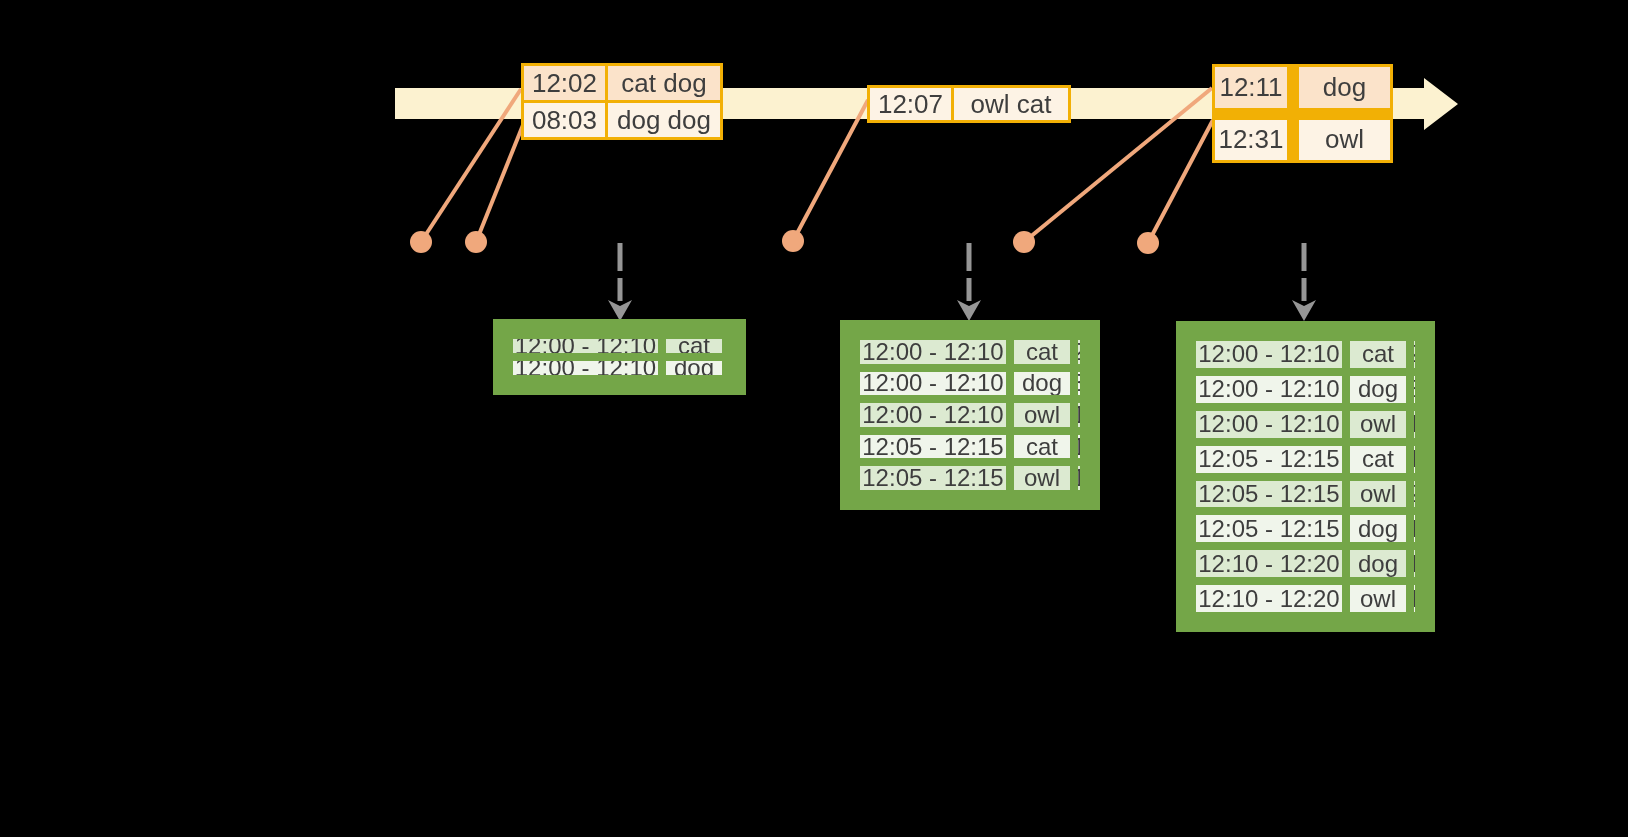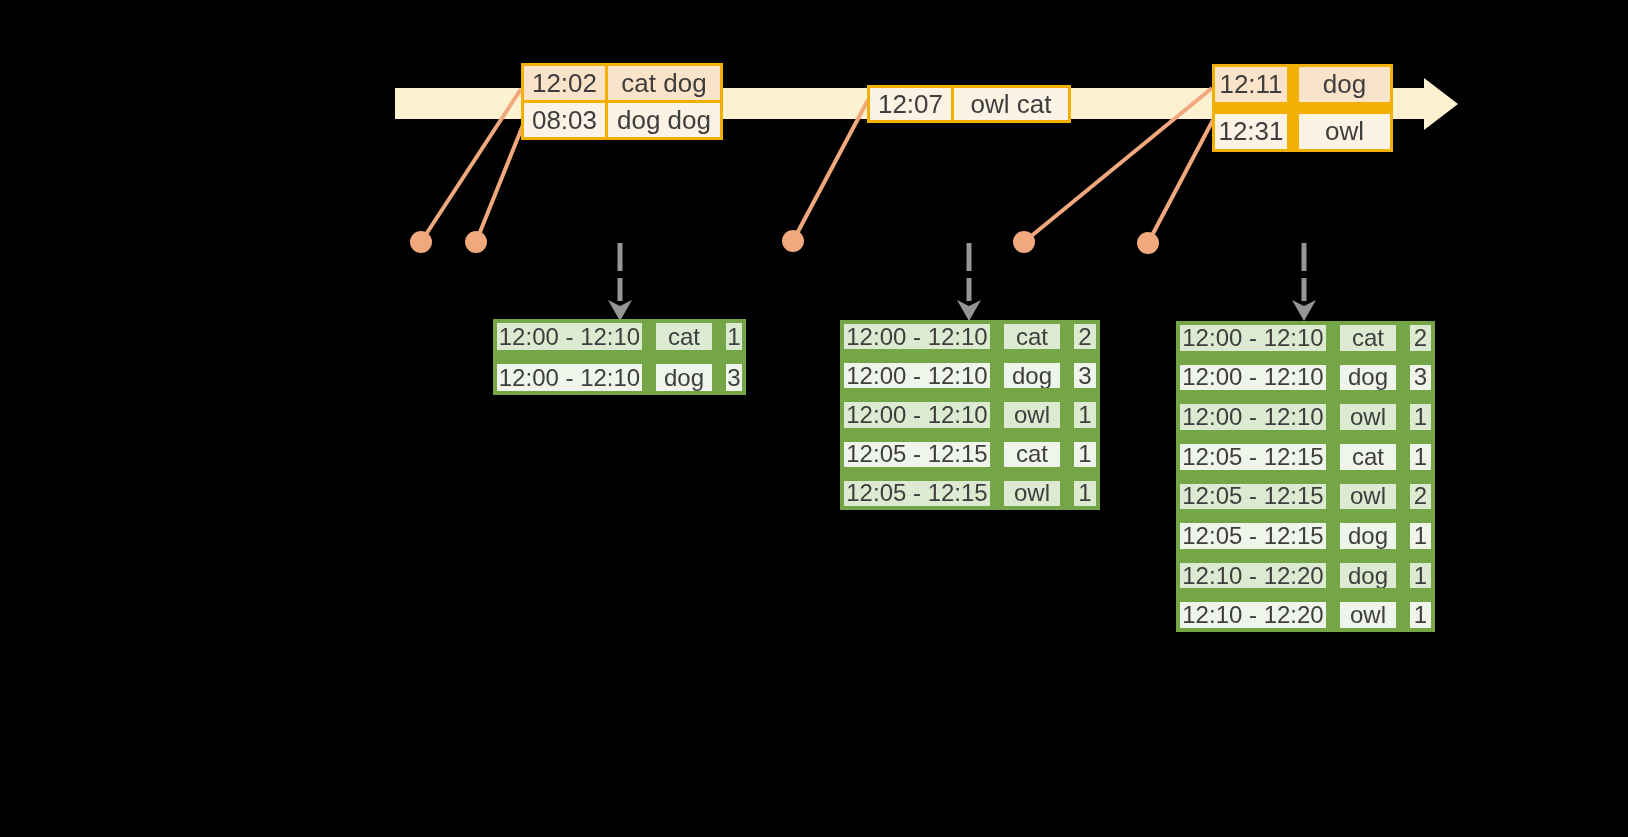--- a/index.html
+++ b/index.html
@@ -10,36 +10,36 @@
     overflow:hidden;
     font-family:"Liberation Sans", sans-serif;
   }
   #diagram-svg{position:absolute;left:0;top:0;}
 
   
   .etable,.gtable{
     position:absolute;display:grid;box-sizing:border-box;grid-auto-rows:1fr;
   }
   .etable{gap:3px;padding:3px;background:var(--event-border,#f2b005);}
-  .gtable{gap:14px;padding:4px;background:var(--result-border,#74a648);}
+  .gtable{gap:8px;padding:20px;background:var(--result-border,#74a648);}
   .cell{
     display:flex;align-items:center;justify-content:center;
     color:var(--cell-text,#3e3e3e);white-space:nowrap;overflow:hidden;
   }
   .etable .cell{font-size:26px;}
   .gtable .cell{font-size:24px;}
   .e-dark{background:var(--event-row-dark,#fbe3ca);}
   .e-light{background:var(--event-row-light,#fdf3e5);}
   .g-dark{background:var(--result-row-dark,#dcead1);}
   .g-light{background:var(--result-row-light,#f0f5eb);}
 
   
   #etable-0{left:521px;top:63px;width:202px;height:77px;grid-template-columns:81px 1fr;}
   #etable-1{left:867px;top:85px;width:204px;height:38px;grid-template-columns:81px 1fr;}
-  #etable-2{left:1212px;top:64px;width:181px;height:88px;grid-template-columns:72px 1fr;gap:12px;}
+  #etable-2{left:1212px;top:64px;width:181px;height:99px;grid-template-columns:72px 1fr;gap:12px;}
   #gtable-0{left:493px;top:319px;width:253px;height:76px;grid-template-columns:145px 56px 1fr;}
   #gtable-1{left:840px;top:320px;width:260px;height:190px;grid-template-columns:146px 56px 1fr;}
   #gtable-2{left:1176px;top:321px;width:259px;height:311px;grid-template-columns:146px 56px 1fr;}
 </style>
 </head>
 <body>
 
 <div id="stage">
 
   <svg id="diagram-svg" width="1628" height="837" viewBox="0 0 1628 837">

